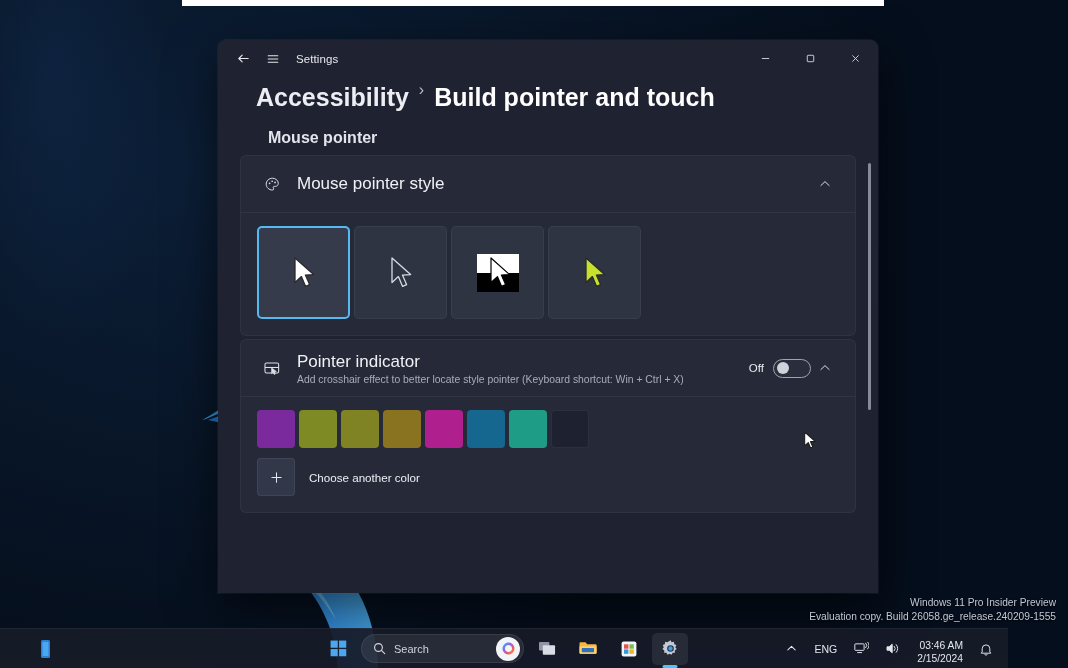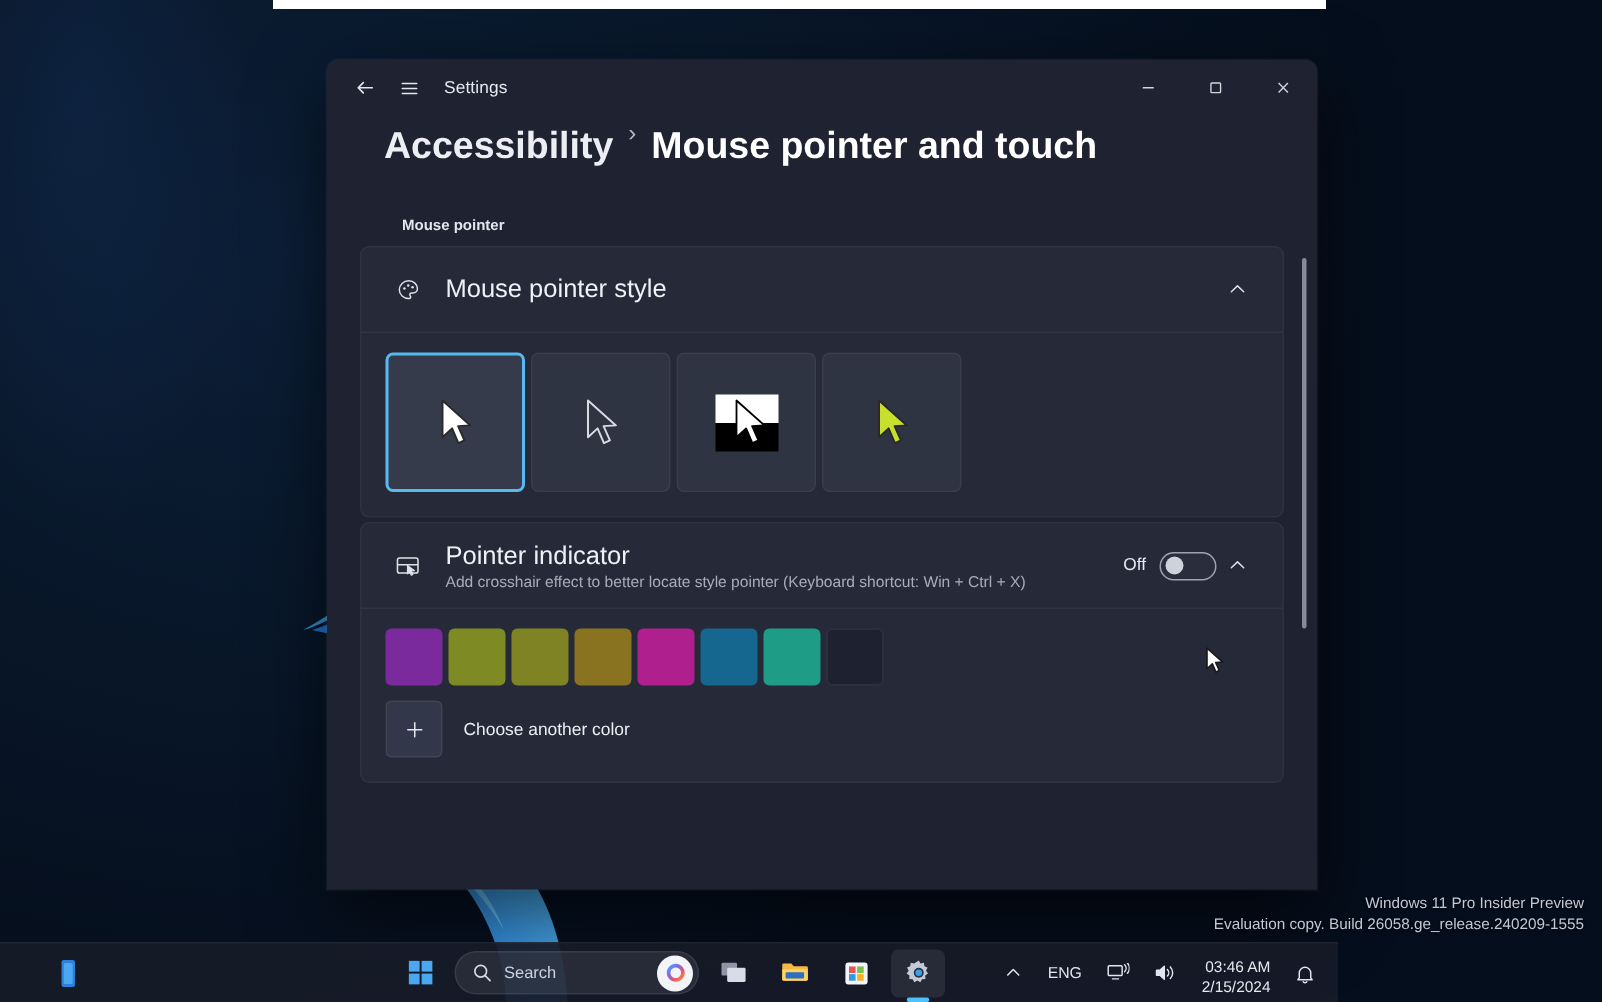--- a/index.html
+++ b/index.html
@@ -99,22 +99,22 @@
     gap: 10px;
     font-size: 25px;
     white-space: nowrap;
     margin-left: 16px;
   }
   .crumb-1 { color: #eceef4; font-weight: bold; }
   .crumb-sep { color: #b6bac6; font-size: 16px; position: relative; top: -2px; }
   .crumb-2 { color: #ffffff; font-weight: bold; }
 
   .section-label {
-    margin: 33px 22px 8px 22px;
-    font-size: 10px;
+    margin: 17px 22px 8px 22px;
+    font-size: 16px;
     color: #e3e5ec;
     font-weight: bold;
     flex: none;
     padding-left: 28px;
   }
 
   #content-scroll {
     position: relative;
     flex: 1;
     overflow: hidden;
@@ -285,21 +285,21 @@
     font-size: 10.2px;
     line-height: 14px;
     text-shadow: 0 1px 2px rgba(0,0,0,.8);
     z-index: 25;
   }
 
   
   #taskbar {
     position: absolute;
     left: 0; bottom: 0;
-    width: 892px;
+    width: 1008px;
     height: 40px;
     background: rgba(23,27,40,.93);
     border-top: 1px solid rgba(255,255,255,.05);
     display: flex;
     align-items: center;
     z-index: 30;
     padding-left: 24px;
   }
   #tb-left {
     width: 170px;
@@ -443,21 +443,21 @@
         <svg width="11" height="11" viewBox="0 0 12 12" stroke="currentColor" stroke-width="1">
             <path d="M2.6 2.6l6.8 6.8M9.4 2.6l-6.8 6.8"></path>
           </svg>
       </div>
     </div>
 
     <div class="page-header">
       <div class="breadcrumb">
         <span class="crumb-1">Accessibility</span>
         <span class="crumb-sep">›</span>
-        <span class="crumb-2">Mouse pointer and touch</span>
+        <span class="crumb-2">Build pointer and touch</span>
       </div>
     </div>
 
     <div class="section-label">Mouse pointer</div>
 
     <div id="content-scroll">
 
       <div class="card">
         <div class="card-row">
           <div class="lead-icon">

